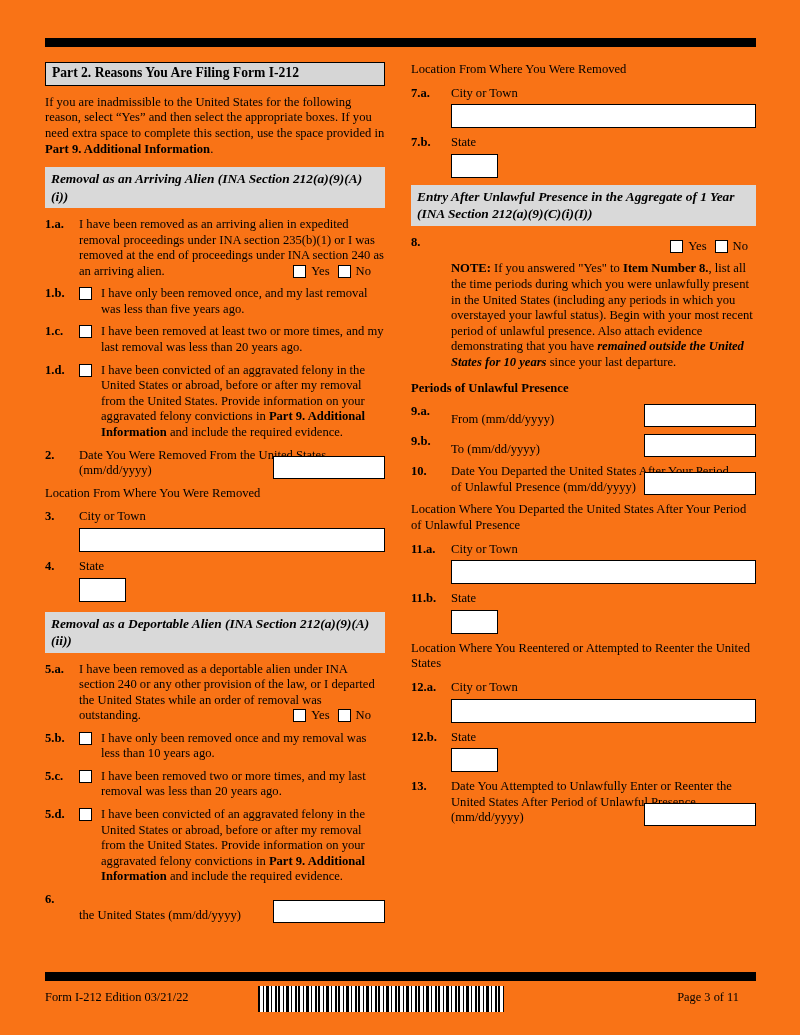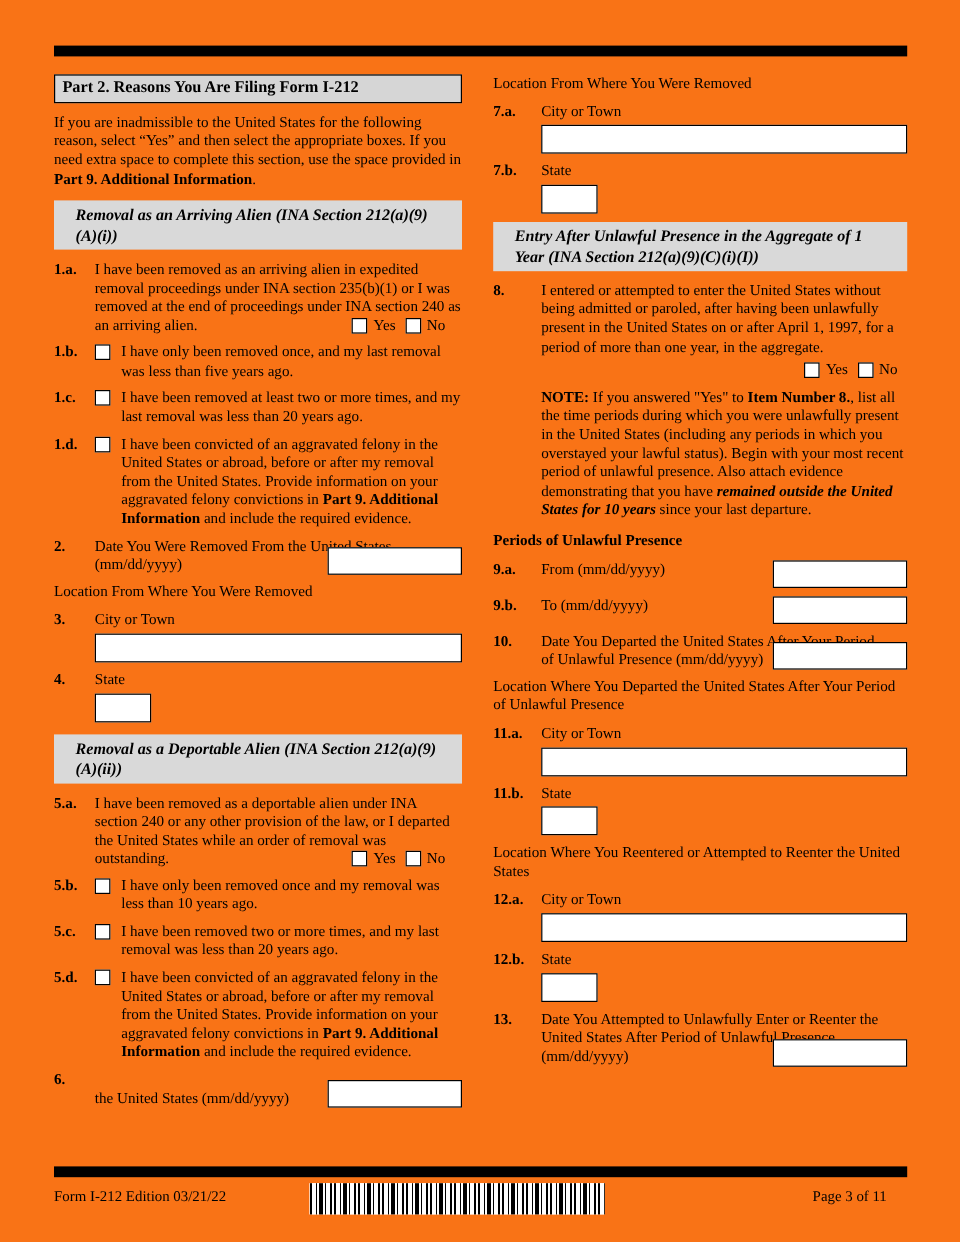--- a/index.html
+++ b/index.html
@@ -19,21 +19,21 @@
   .col.left  { width:340px; }
   .col.right { width:345px; }
 
   .part-header {
     border:1.6px solid #000; background:#d6d6d6;
     font-weight:bold; font-size:13.6px; padding:2px 6px 3px; margin-bottom:9px;
   }
   .para { margin-bottom:8px; }
   .section-heading {
     background:#d9d9d9; font-weight:bold; font-style:italic;
-    font-size:13.4px; line-height:1.3; padding:3px 18px; margin:10px 0 9px;
+    font-size:13.4px; line-height:1.3; padding:3px 6px; margin:10px 0 9px;
   }
   .col.right .section-heading.first { margin-top:6px; }
 
   .item { display:flex; margin-bottom:7px; }
   .item .num { font-weight:bold; width:34px; flex-shrink:0; }
   .col.right .item .num { width:40px; }
   .item .cbx { width:22px; flex-shrink:0; padding-top:1px; }
   .item .body { flex:1; min-width:0; }
 
   .chk {
@@ -46,21 +46,21 @@
   .yesno .opt { display:flex; align-items:center; gap:5px; }
 
   .box { border:1.2px solid #000; background:#fff; }
   .box.full  { width:100%; height:24px; margin-top:3px; }
   .box.state { width:47px;  height:24px; margin-top:3px; }
   .box.date  { width:112px; height:23px; }
 
   .date-wrap { position:relative; }
   .date-wrap .box.date { position:absolute; right:0; bottom:0; }
 
-  .rowflex { display:flex; justify-content:space-between; align-items:flex-start;gap:24px; }
+  .rowflex { display:flex; justify-content:space-between; align-items:flex-end;gap:24px; }
 
   .plain-label { margin:3px 0 8px; }
   .bold-label  { font-weight:bold; margin:3px 0 8px; }
   .note-para   { margin:2px 0 10px 40px; }
 
   .footer { position:absolute; top:990px; left:45px; width:711px; font-size:12.4px; }
   .footer .fleft  { position:absolute; left:0; top:0; }
   .footer .fright { position:absolute; right:17px; top:0;text-align:right; }
 
   .barcode {
@@ -215,21 +215,20 @@
           <div class="txt">State</div>
           <div class="box state"></div>
         </div>
       </div>
 
       <div class="section-heading first">Entry After Unlawful Presence in the Aggregate of 1 Year (INA Section 212(a)(9)(C)(i)(I))</div>
 
       <div class="item">
         <div class="num">8.</div>
         <div class="body">
-          <div class="txt">I entered or attempted to enter the United States without being admitted or paroled, after having been unlawfully present in the United States on or after April 1, 1997, for a period of more than one year, in the aggregate.</div>
           <div class="yesno own-line">
             <span class="opt">
                 <span class="chk"></span>
                 <span>Yes</span>
               </span>
             <span class="opt">
                 <span class="chk"></span>
                 <span>No</span>
               </span>
           </div>

